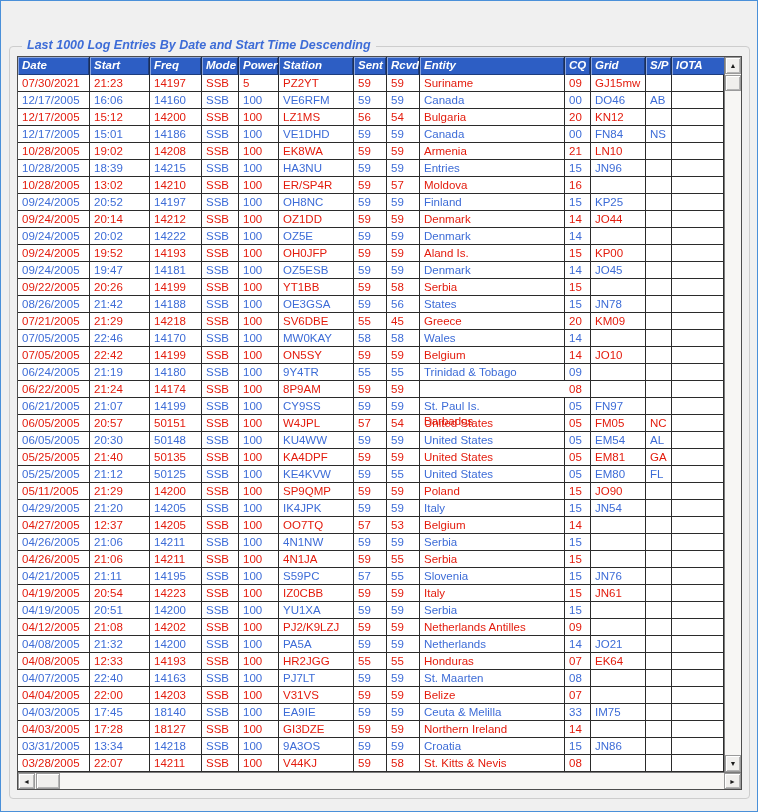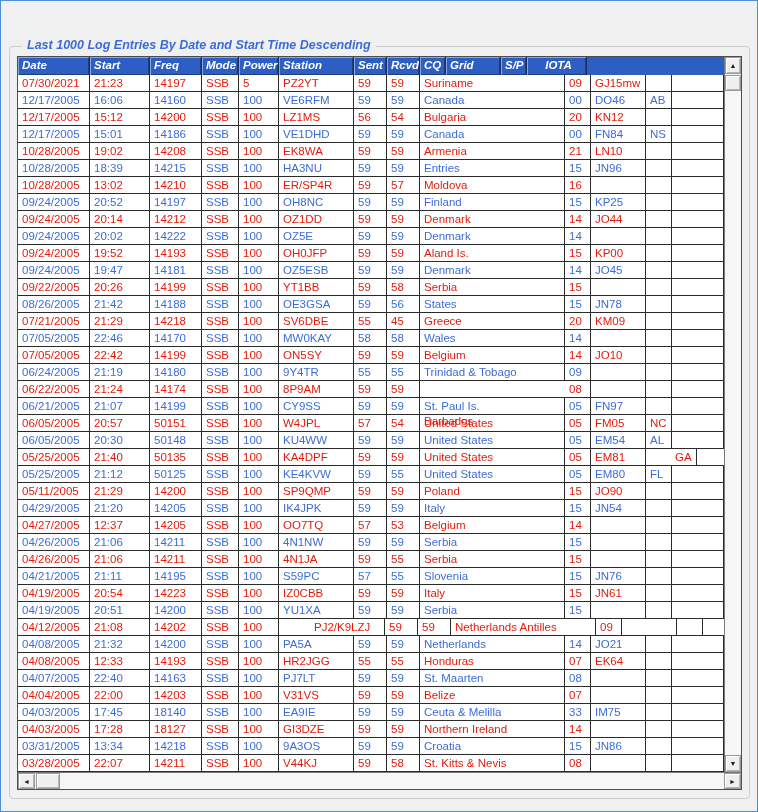--- a/index.html
+++ b/index.html
@@ -96,24 +96,25 @@
       <div class="data-area">
         <div class="hrow">
             <div class="hcell" style="width: 72px;">Date</div>
             <div class="hcell" style="width: 60px;">Start</div>
             <div class="hcell" style="width: 52px;">Freq</div>
             <div class="hcell" style="width: 37px;">Mode</div>
             <div class="hcell" style="width: 40px;">Power</div>
             <div class="hcell" style="width: 75px;">Station</div>
             <div class="hcell" style="width: 33px;">Sent</div>
             <div class="hcell" style="width: 33px;">Rcvd</div>
+            <div class="hcell" style="width: 145px;">Entity</div>
             <div class="hcell" style="width: 26px;">CQ</div>
             <div class="hcell" style="width: 55px;">Grid</div>
             <div class="hcell" style="width: 26px;">S/P</div>
-            <div class="hcell" style="width: 60px; text-align: center;">IOTA</div>
+            <div class="hcell" style="width: 60px;">IOTA</div>
           </div>
         <div id="rows">
             <div class="row red">
               <div class="cell" style="width: 72px;">07/30/2021</div>
               <div class="cell" style="width: 60px;">21:23</div>
               <div class="cell" style="width: 52px;">14197</div>
               <div class="cell" style="width: 37px;">SSB</div>
               <div class="cell" style="width: 40px;">5</div>
               <div class="cell" style="width: 75px;">PZ2YT</div>
               <div class="cell" style="width: 33px;">59</div>
@@ -444,21 +445,21 @@
               <div class="cell" style="width: 60px;">21:40</div>
               <div class="cell" style="width: 52px;">50135</div>
               <div class="cell" style="width: 37px;">SSB</div>
               <div class="cell" style="width: 40px;">100</div>
               <div class="cell" style="width: 75px;">KA4DPF</div>
               <div class="cell" style="width: 33px;">59</div>
               <div class="cell" style="width: 33px;">59</div>
               <div class="cell" style="width: 145px;">United States</div>
               <div class="cell" style="width: 26px;">05</div>
               <div class="cell" style="width: 55px;">EM81</div>
-              <div class="cell" style="width: 26px; margin-left: 25px;">GA</div>
+              <div class="cell" style="width: 26px;">GA</div>
               <div class="cell" style="width: 52px;"></div>
             </div>
             <div class="row blue">
               <div class="cell" style="width: 72px;">05/25/2005</div>
               <div class="cell" style="width: 60px;">21:12</div>
               <div class="cell" style="width: 52px;">50125</div>
               <div class="cell" style="width: 37px;">SSB</div>
               <div class="cell" style="width: 40px;">100</div>
               <div class="cell" style="width: 75px;">KE4KVW</div>
               <div class="cell" style="width: 33px;">59</div>
@@ -588,21 +589,21 @@
               <div class="cell" style="width: 55px;"></div>
               <div class="cell" style="width: 26px;"></div>
               <div class="cell" style="width: 52px;"></div>
             </div>
             <div class="row red">
               <div class="cell" style="width: 72px;">04/12/2005</div>
               <div class="cell" style="width: 60px;">21:08</div>
               <div class="cell" style="width: 52px;">14202</div>
               <div class="cell" style="width: 37px;">SSB</div>
               <div class="cell" style="width: 40px;">100</div>
-              <div class="cell" style="width: 75px; margin-left: 31px;">PJ2/K9LZJ</div>
+              <div class="cell" style="width: 75px;">PJ2/K9LZJ</div>
               <div class="cell" style="width: 33px;">59</div>
               <div class="cell" style="width: 33px;">59</div>
               <div class="cell" style="width: 145px;">Netherlands Antilles</div>
               <div class="cell" style="width: 26px;">09</div>
               <div class="cell" style="width: 55px;"></div>
               <div class="cell" style="width: 26px;"></div>
               <div class="cell" style="width: 52px;"></div>
             </div>
             <div class="row blue">
               <div class="cell" style="width: 72px;">04/08/2005</div>

